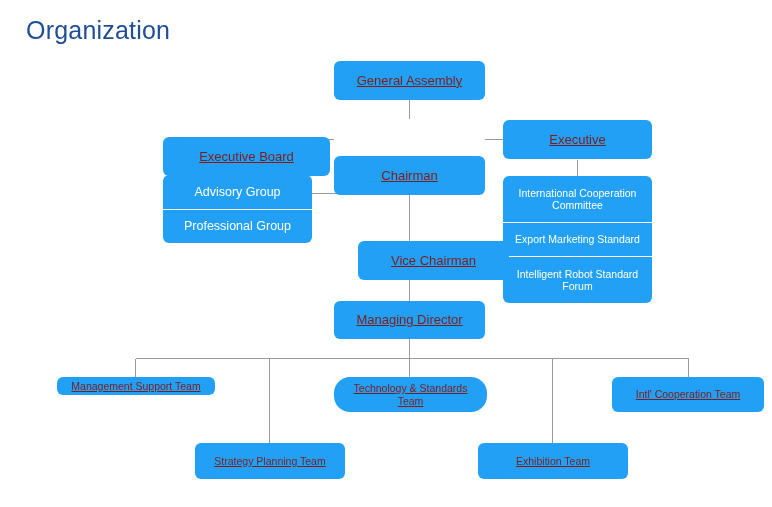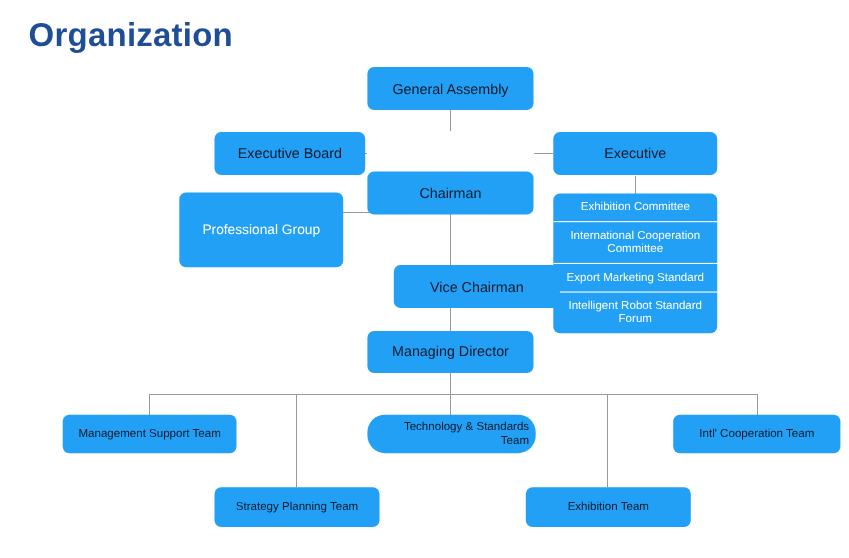--- a/index.html
+++ b/index.html
@@ -18,52 +18,53 @@
     height: 507px;
     overflow: hidden;
     background: #ffffff;
   }
 
   
   .page-title {
     position: absolute;
     left: 26px;
     top: 16px;
-    font-size: 30px;
-    font-weight: bold;
+    font-size: 25px;
+    font-weight: normal;
     letter-spacing: 0.2px;
     color: #1f4e96;
     white-space: nowrap;
   }
 
   
   .lines {
     position: absolute;
     left: 0;
     top: 0;
     width: 772px;
     height: 507px;
     pointer-events: none;
   }
 
   
   .node {
     position: absolute;
     background: #22a0f5;
     border-radius: 6px;
-    color: #0f172a;
+    color: #7f1d1d;
     display: flex;
     align-items: center;
     justify-content: center;
-    text-align: right;
+    text-align: center;
     box-sizing: border-box;
     line-height: 1.18;
     padding: 2px 6px;
     font-size: 12.5px;
     z-index: 2;
+    text-decoration: underline;
   }
   .node.lg { font-size: 13px; }
   .node.sm { font-size: 10.5px; }
 
   
   .stack {
     position: absolute;
     background: #22a0f5;
     border-radius: 6px;
     overflow: hidden;
@@ -119,42 +120,42 @@
       <line x1="135.5" y1="358.5" x2="135.5" y2="377"></line>
       <line x1="269.5" y1="358.5" x2="269.5" y2="443"></line>
       <line x1="409.5" y1="358.5" x2="409.5" y2="377"></line>
       <line x1="552.5" y1="358.5" x2="552.5" y2="443"></line>
       <line x1="688.5" y1="358.5" x2="688.5" y2="377"></line>
     </g>
   </svg>
 
   <div class="node lg" style="left:334px; top:61px; width:151px; height:39px;">General Assembly</div>
 
-  <div class="node lg" style="left:163px; top:120px; width:137px; height:39px;margin-left:32px;">Executive Board</div>
+  <div class="node lg" style="left:163px; top:137px; width:167px; height:39px;">Executive Board</div>
 
   <div class="node lg" style="left:334px; top:120px; width:151px; height:39px;margin-top:36px;">Chairman</div>
 
   <div class="node lg" style="left:503px; top:120px; width:149px; height:39px;">Executive</div>
 
   <div class="stack advisory" style="left:163px; top:175px; width:149px; height:68px;">
+    <div class="row">Advisory Group</div>
     <div class="row">Professional Group</div>
   </div>
 
   <div class="stack committees" style="left:503px; top:176px; width:149px; height:127px;">
-    <div class="row">Exhibition Committee</div>
     <div class="row">International Cooperation Committee</div>
     <div class="row">Export Marketing Standard</div>
     <div class="row">Intelligent Robot Standard Forum</div>
   </div>
 
   <div class="node lg" style="left:334px; top:241px; width:151px; height:39px;margin-left:24px;">Vice Chairman</div>
 
   <div class="node lg" style="left:334px; top:301px; width:151px; height:38px;">Managing Director</div>
 
-  <div class="node sm" style="left:57px; top:377px; width:158px; height:35px;">Management Support Team</div>
+  <div class="node sm" style="left:57px; top:377px; width:158px; height:18px;">Management Support Team</div>
 
   <div class="node sm" style="left:195px; top:443px; width:150px; height:36px;">Strategy Planning Team</div>
 
   <div class="node sm" style="left:334px; top:377px; width:153px; height:35px;border-radius:16px;">Technology &amp; Standards Team</div>
 
   <div class="node sm" style="left:478px; top:443px; width:150px; height:36px;">Exhibition Team</div>
 
   <div class="node sm" style="left:612px; top:377px; width:152px; height:35px;">Intl' Cooperation Team</div>
 
 </div>

